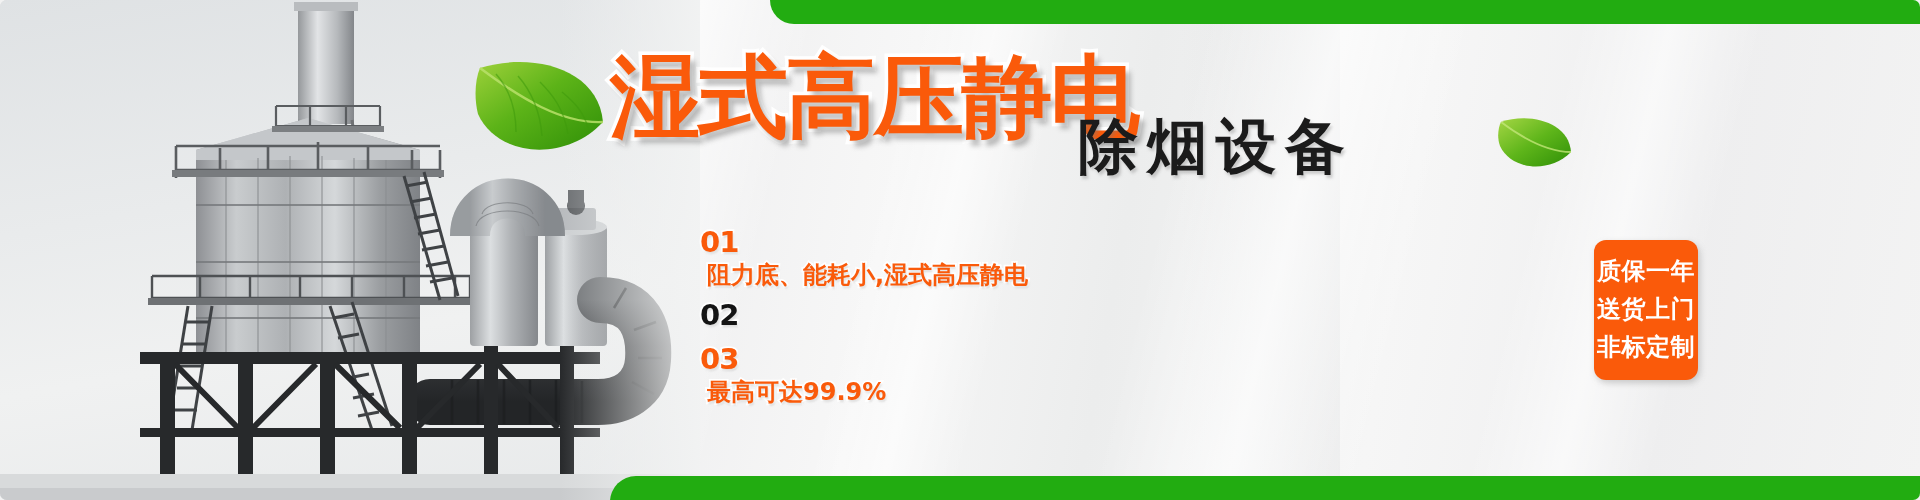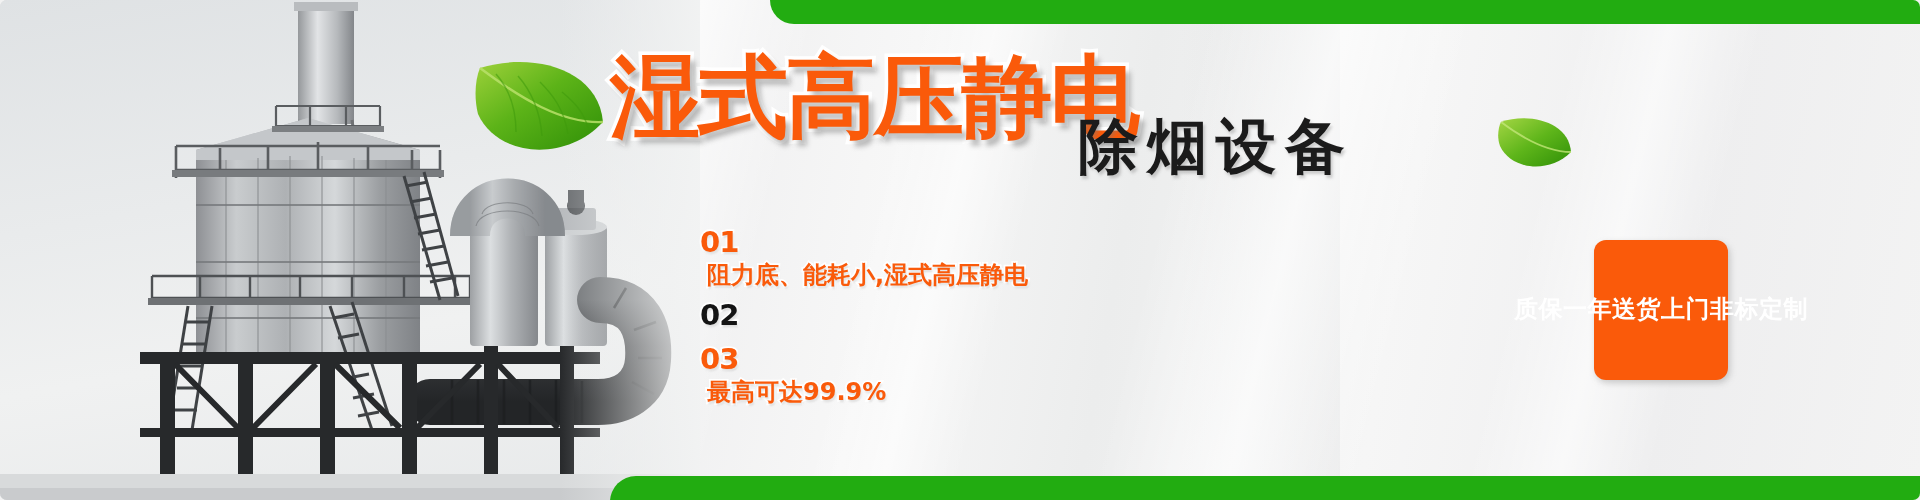--- a/index.html
+++ b/index.html
@@ -76,24 +76,24 @@
     color:#141414;
     -webkit-text-stroke:3.4px #ffffff;paint-order:stroke fill;
     text-shadow:1px 2px 2px rgba(140,140,140,.3);
   }
   .feature.f1{margin-bottom:6px;}
   .feature.f2{margin-bottom:7px;justify-content:space-between;}
   .feature.f3{margin-bottom:7px;}
 
   
   #badge{
-    position:absolute;left:1594px;top:240px;width:134px;height:140px;
+    position:absolute;left:1594px;top:240px;width:104px;height:140px;
     background:#fa5a0a;border-radius:12px;
     box-shadow:2px 3px 6px rgba(120,120,120,.35);
-    display:flex;flex-direction:row;align-items:center;justify-content:center;
+    display:flex;flex-direction:column;align-items:center;justify-content:center;
   }
   #badge .bline{
     color:#fff;font-size:24px;font-weight:700;letter-spacing:.5px;
     line-height:1.58;white-space:nowrap;
   }
 </style>
 </head>
 <body>
 
 <div id="banner">

